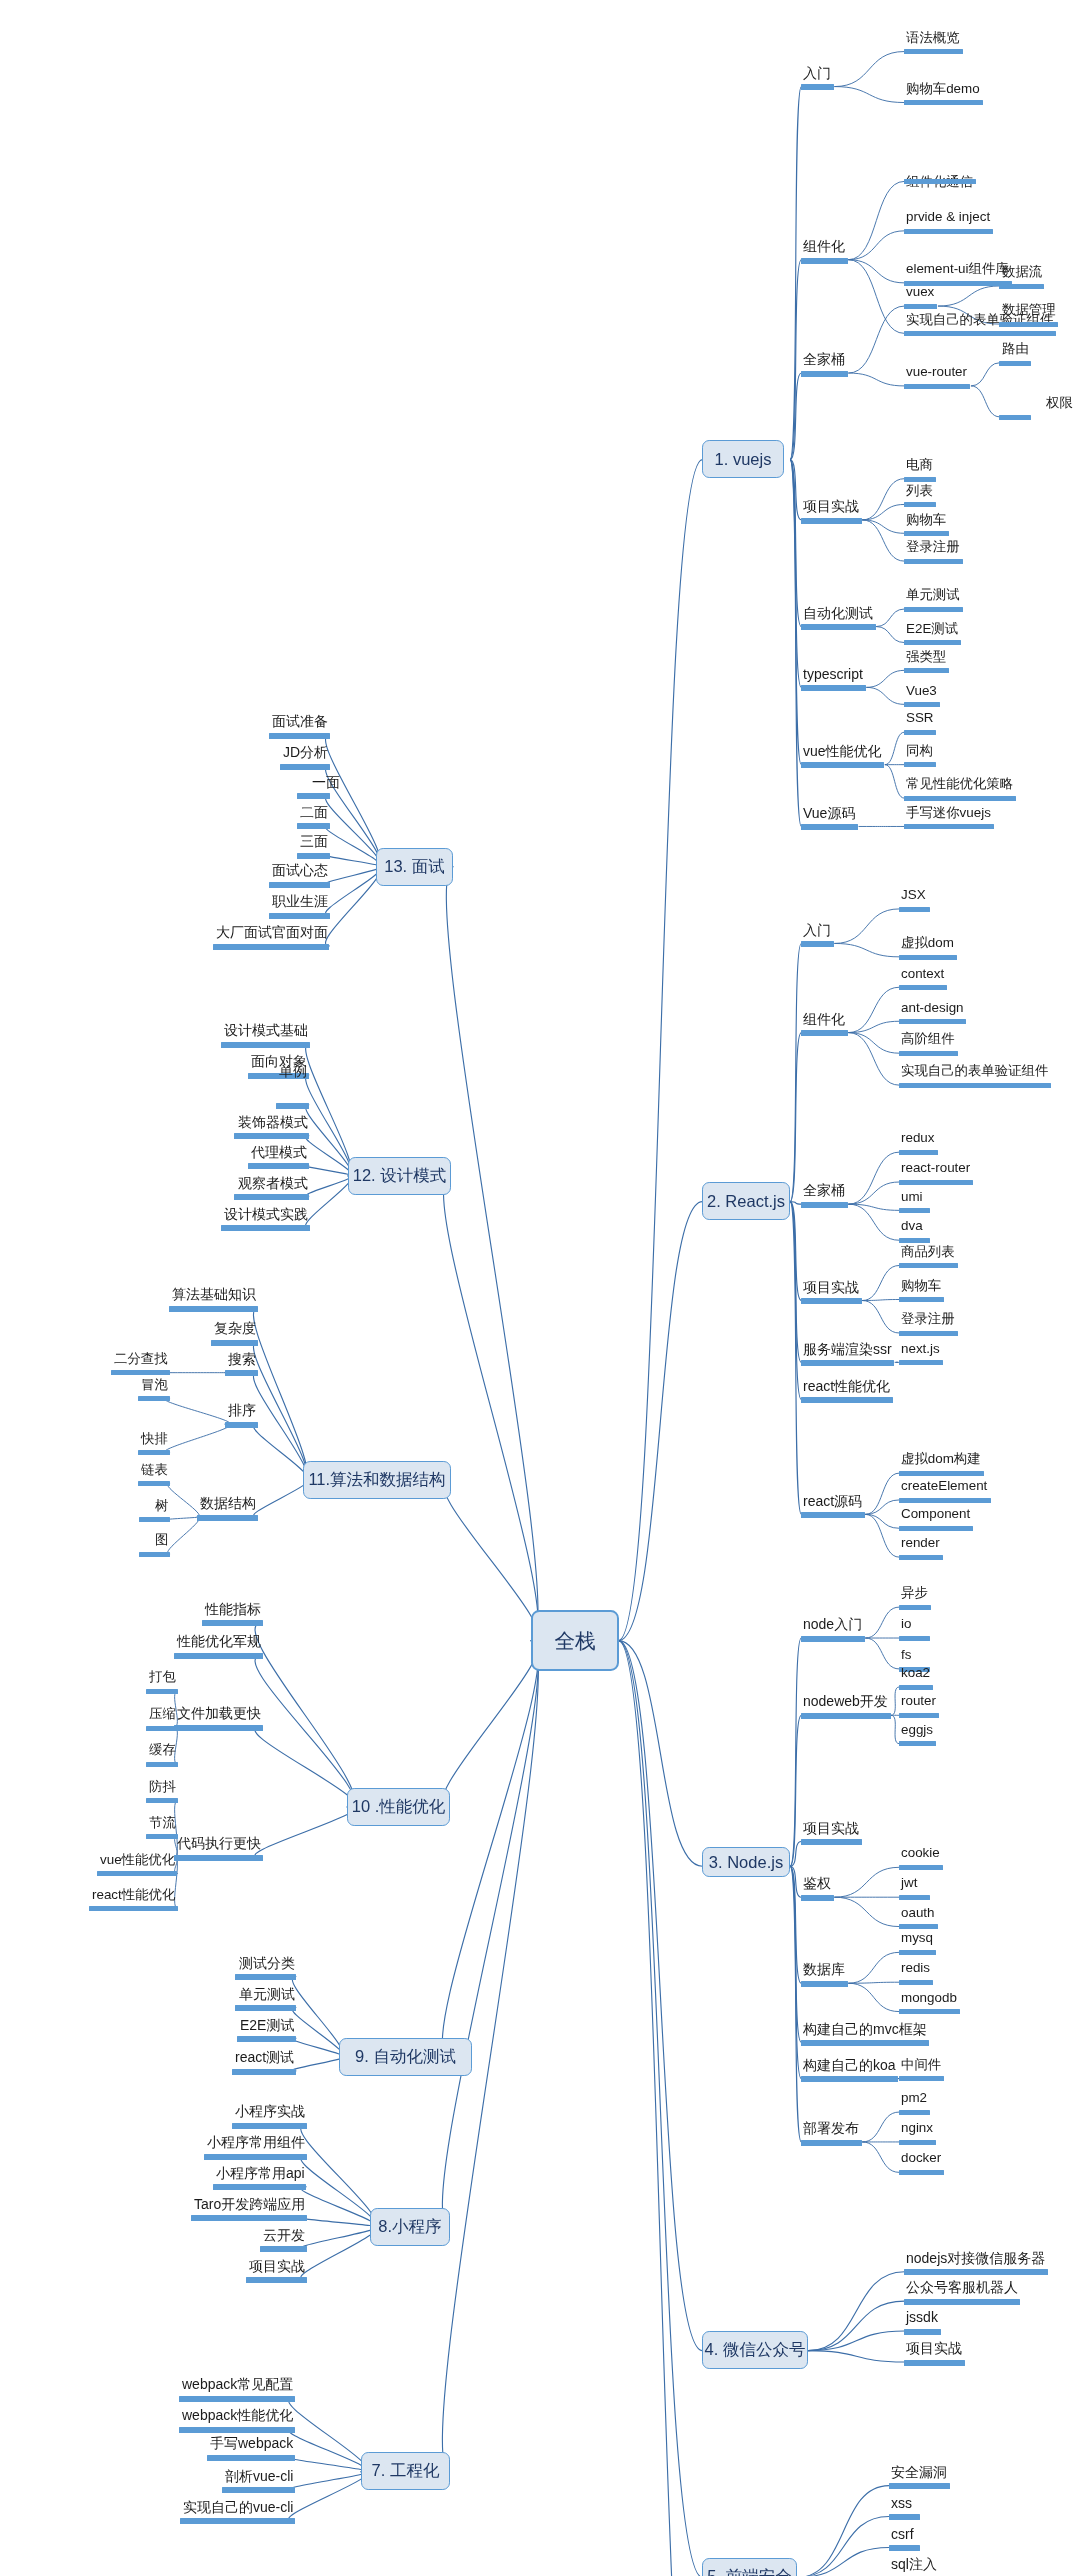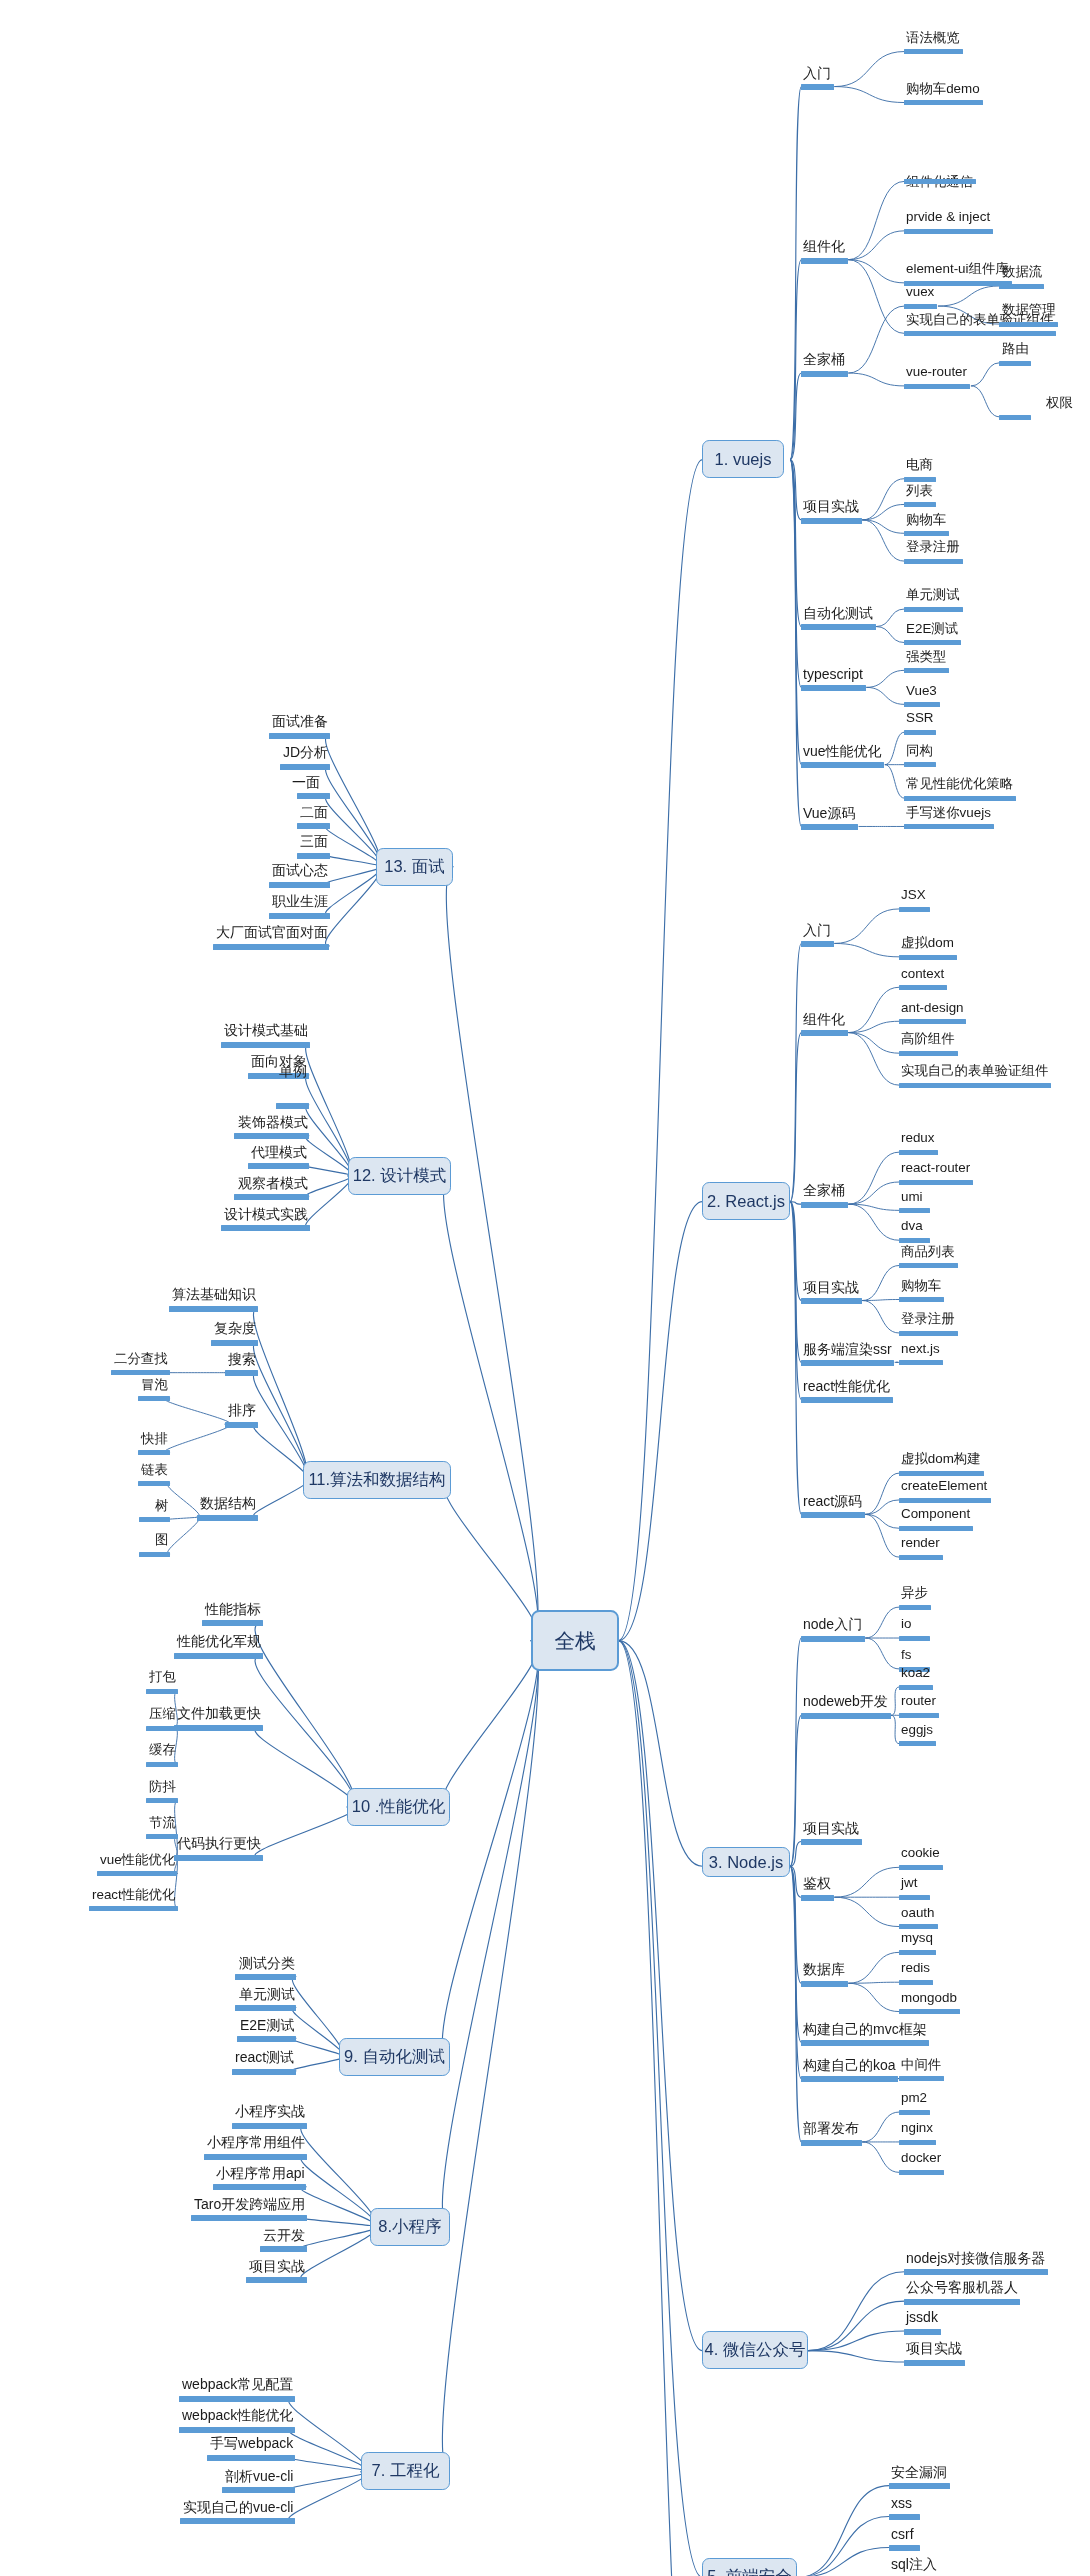--- a/index.html
+++ b/index.html
@@ -273,21 +273,21 @@
   </div>
   <div class="box" style="left:348px; top:1157px; width:103px; height:38px;">
     <span>12. 设计模式</span>
   </div>
   <div class="box" style="left:303px; top:1461px; width:148px; height:38px;">
     <span>11.算法和数据结构</span>
   </div>
   <div class="box" style="left:347px; top:1788px; width:103px; height:38px;">
     <span>10 .性能优化</span>
   </div>
-  <div class="box" style="left:339px; top:2038px; width:111px; height:38px;">
+  <div class="box" style="left:339px; top:2038px; width:133px; height:38px;">
     <span>9. 自动化测试</span>
   </div>
   <div class="box" style="left:370px; top:2208px; width:80px; height:38px;">
     <span>8.小程序</span>
   </div>
   <div class="box" style="left:361px; top:2452px; width:89px; height:38px;">
     <span>7. 工程化</span>
   </div>
 
   <div id="leaf-layer">
@@ -465,21 +465,21 @@
       <div class="bar thick" style="left: 889px; top: 2483px; width: 61px;"></div>
       <div class="node-label lvl2" style="top: 2496px; left: 891px; visibility: visible;">xss</div>
       <div class="bar thick" style="left: 889px; top: 2514px; width: 31px;"></div>
       <div class="node-label lvl2" style="top: 2527px; left: 891px; visibility: visible;">csrf</div>
       <div class="bar thick" style="left: 889px; top: 2545px; width: 31px;"></div>
       <div class="node-label lvl2" style="top: 2557px; left: 891px; visibility: visible;">sql注入</div>
       <div class="node-label lvl2" style="top: 714px; left: 272px; visibility: visible;">面试准备</div>
       <div class="bar thick" style="left: 269px; top: 733px; width: 61px;"></div>
       <div class="node-label lvl2" style="top: 745px; left: 283px; visibility: visible;">JD分析</div>
       <div class="bar thick" style="left: 280px; top: 764px; width: 50px;"></div>
-      <div class="node-label lvl2" style="top: 775px; left: 292px; visibility: visible; text-align: right;">一面</div>
+      <div class="node-label lvl2" style="top: 775px; left: 312px; visibility: visible; text-align: right;">一面</div>
       <div class="bar thick" style="left: 297px; top: 793px; width: 33px;"></div>
       <div class="node-label lvl2" style="top: 805px; left: 300px; visibility: visible;">二面</div>
       <div class="bar thick" style="left: 297px; top: 823px; width: 33px;"></div>
       <div class="node-label lvl2" style="top: 834px; left: 300px; visibility: visible;">三面</div>
       <div class="bar thick" style="left: 297px; top: 853px; width: 33px;"></div>
       <div class="node-label lvl2" style="top: 863px; left: 272px; visibility: visible;">面试心态</div>
       <div class="bar thick" style="left: 269px; top: 882px; width: 61px;"></div>
       <div class="node-label lvl2" style="top: 894px; left: 272px; visibility: visible;">职业生涯</div>
       <div class="bar thick" style="left: 269px; top: 913px; width: 61px;"></div>
       <div class="node-label lvl2" style="top: 925px; left: 216px; visibility: visible;">大厂面试官面对面</div>

